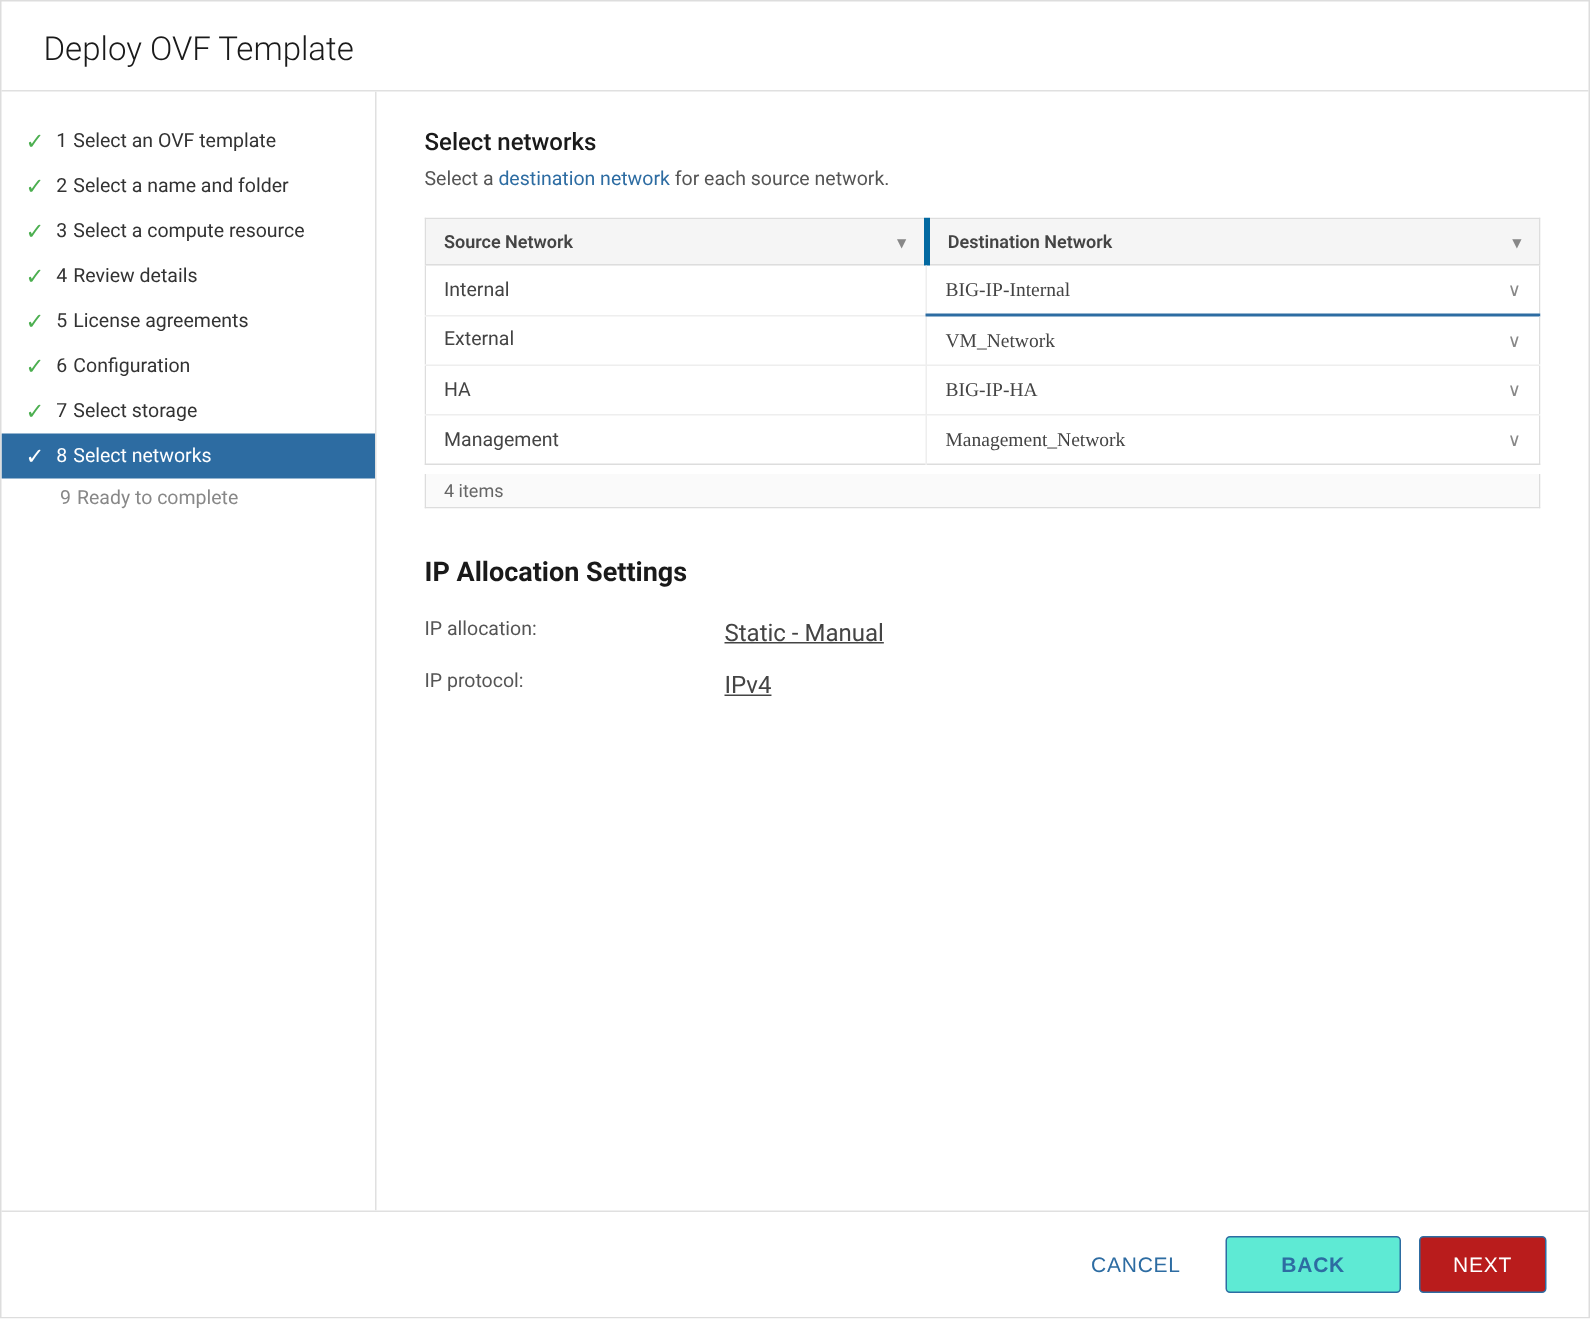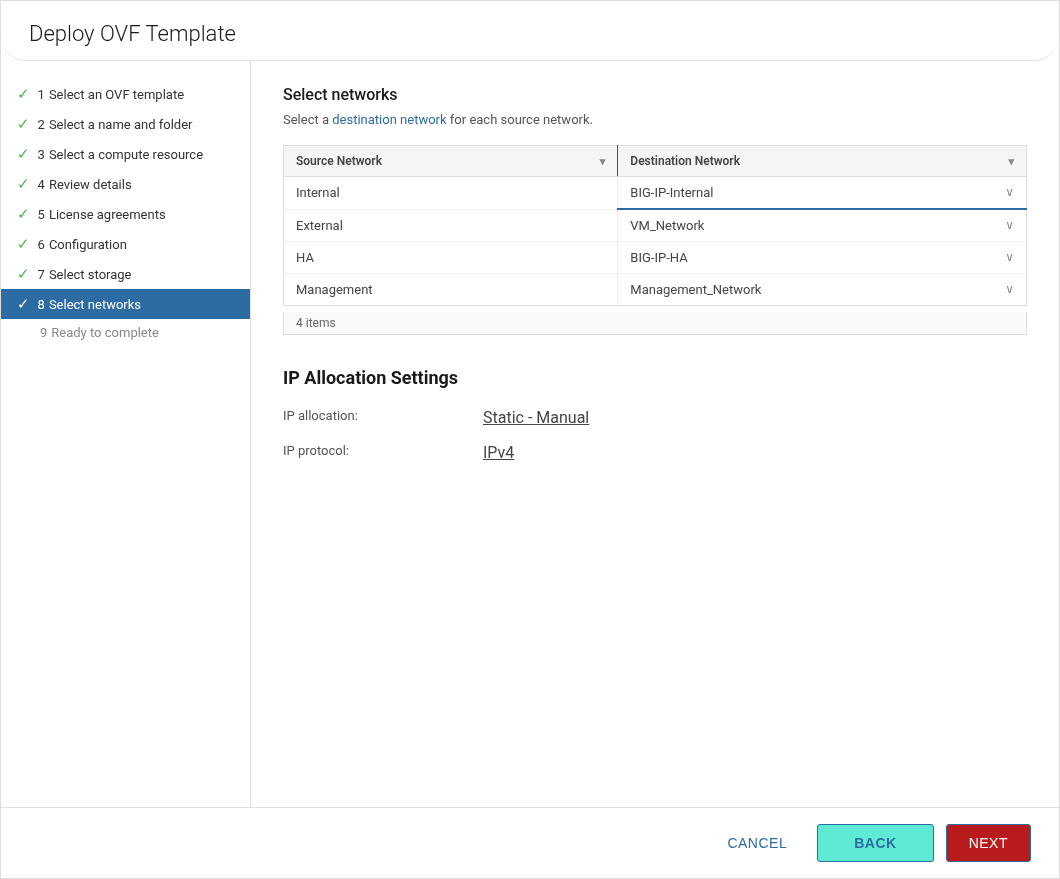--- a/index.html
+++ b/index.html
@@ -17,21 +17,20 @@
       min-height: 879px;
       background: #fff;
       display: flex;
       flex-direction: column;
       border: 1px solid #ddd;
     }
 
     .dialog-header {
       padding: 20px 28px 14px 28px;
       border-bottom: 1px solid #e0e0e0;
-      border-radius: 25px;
     }
 
     .dialog-title {
       font-size: 22px;
       font-weight: 300;
       color: #1a1a1a;
     }
 
     .dialog-body {
       display: flex;
@@ -123,21 +122,21 @@
       text-align: left;
       padding: 8px 12px;
       font-size: 12px;
       font-weight: 600;
       color: #444;
       border-bottom: 1px solid #ddd;
     }
 
     .network-table th:first-child {
       width: 45%;
-      border-right: 1px solid #0369a1;
+      border-right: 4px solid #0369a1;
     }
 
     .network-table td {
       padding: 8px 12px;
       border-bottom: 1px solid #eee;
       font-size: 13px;
       color: #444;
     }
 
     .network-table td:first-child {
@@ -147,22 +146,23 @@
     .network-table tr:last-child td {
       border-bottom: none;
     }
 
     .network-table tr.highlighted td:nth-child(2) {
       border-bottom: 2px solid #2d6ca2;
     }
 
     .dropdown-cell {
       display: flex;
-      align-items: flex-start;
+      align-items: center;
       justify-content: space-between;
+      font-family: Liberation Serif, serif;
     }
 
     .dropdown-arrow {
       color: #888;
       font-size: 12px;
     }
 
     .table-footer {
       padding: 4px 12px;
       font-size: 12px;

